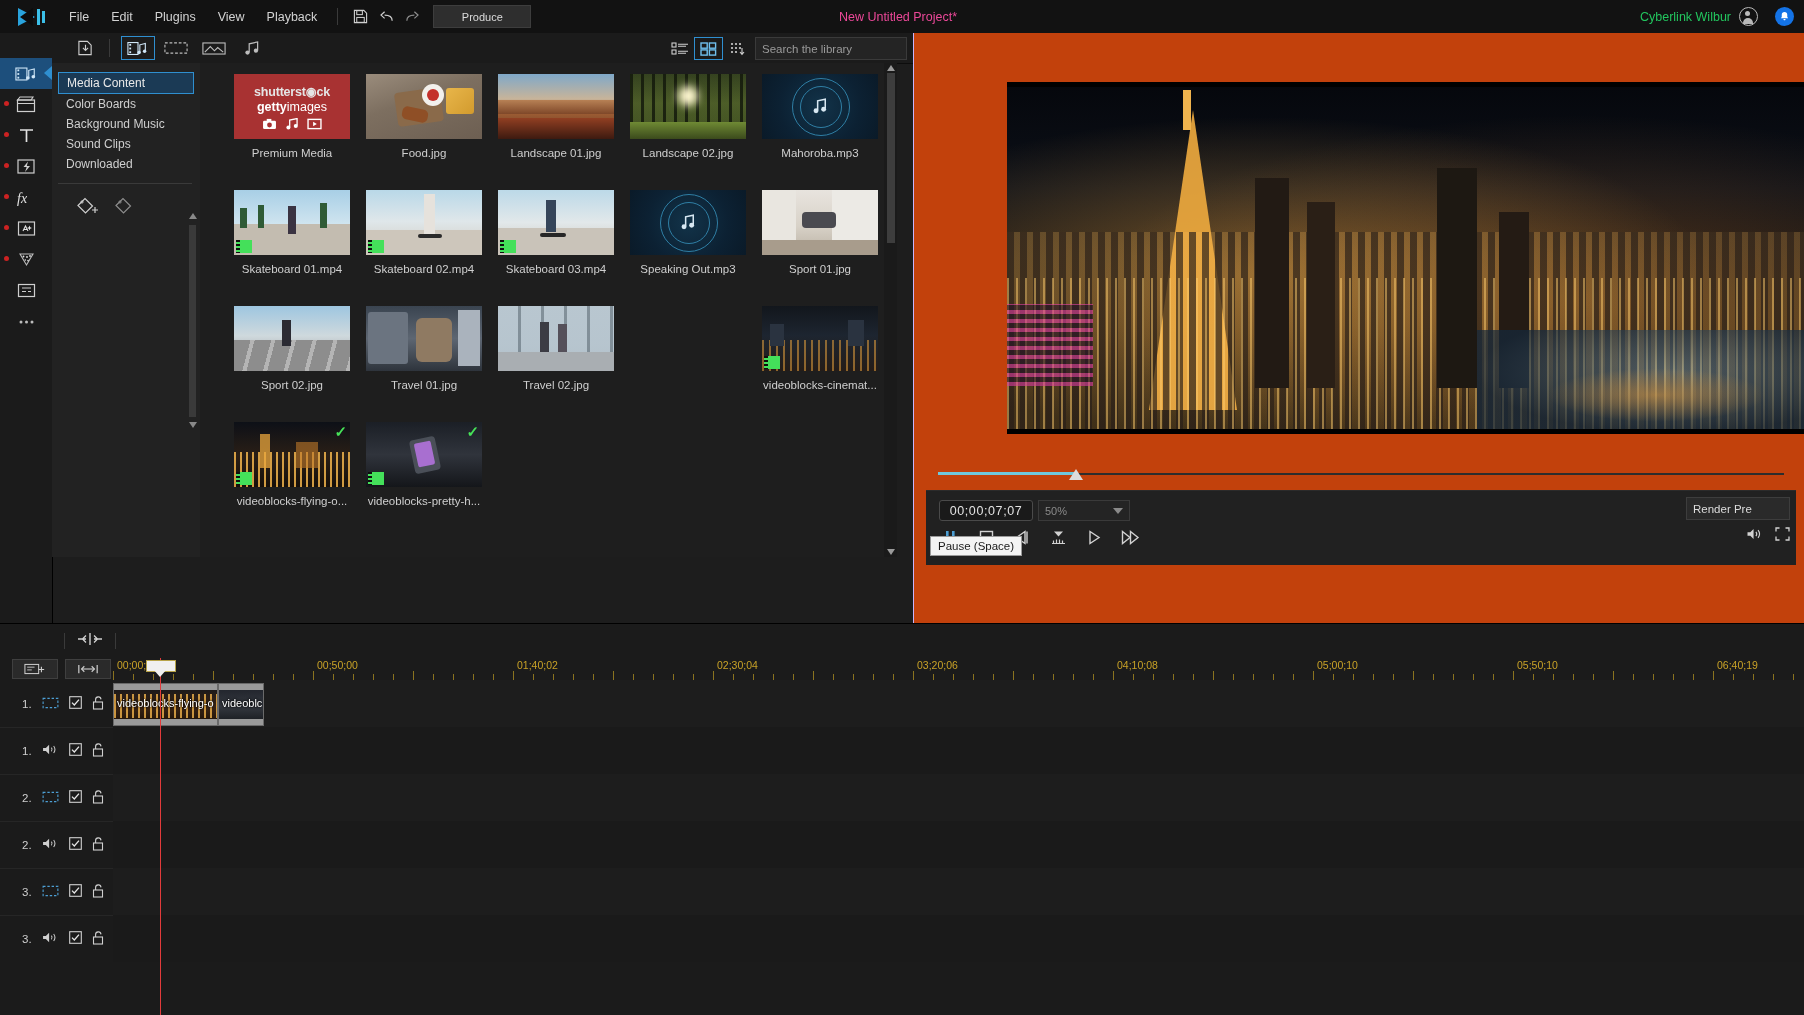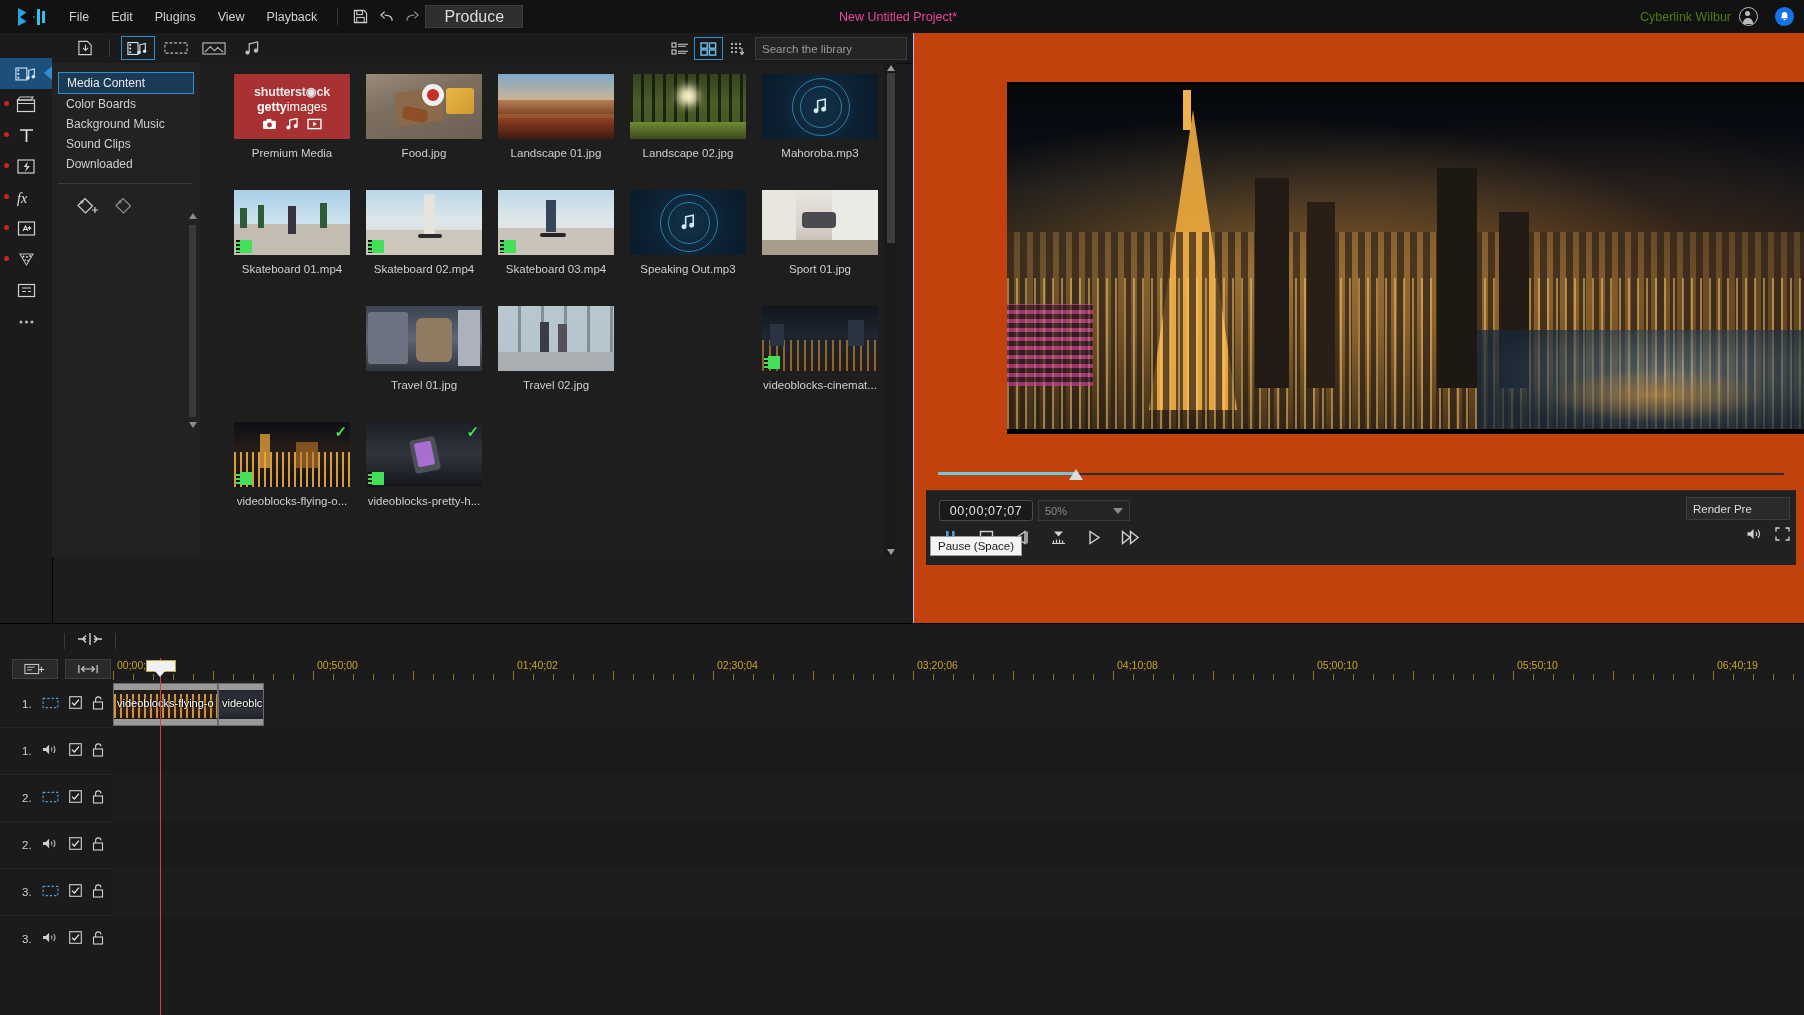--- a/index.html
+++ b/index.html
@@ -14,26 +14,26 @@
   .logo{width:30px;height:20px;margin-left:18px;margin-right:10px;position:relative;}
   .logo .lg-tri{position:absolute;left:0;top:1px;width:0;height:0;
        border-left:17px solid #29a3dd;border-top:9px solid transparent;border-bottom:9px solid transparent;}
   .logo .lg-tri2{position:absolute;left:2px;top:1px;width:0;height:0;
        border-right:13px solid #0c0c0c;border-top:9px solid transparent;border-bottom:9px solid transparent;}
   .logo .lg-b1{position:absolute;left:19px;top:2px;width:3px;height:16px;background:#3bbfe8;}
   .logo .lg-b2{position:absolute;left:24px;top:4px;width:3px;height:12px;background:#3bbfe8;}
   .menu-item{font-size:12.5px;color:#d2d2d2;padding:4px 11px;cursor:default;}
   .msep{width:1px;height:17px;background:#3a3a3a;margin:0 9px;}
   .ico-btn{width:26px;height:22px;display:flex;align-items:center;justify-content:center;cursor:default;}
-  .produce{margin-left:0;width:96px;height:21px;background:#2e2e2e;border:1px solid #3d3d3d;
-           display:flex;align-items:center;justify-content:center;font-size:16px;color:#dcdcdc;}
+  .produce{margin-left:8px;width:96px;height:21px;background:#2e2e2e;border:1px solid #3d3d3d;
+           display:flex;align-items:center;justify-content:center;font-size:11px;color:#dcdcdc;}
   .proj-title{position:absolute;left:0;right:8px;text-align:center;font-size:12.5px;color:#ec4899;
               pointer-events:none;}
   .acct{position:absolute;right:46px;top:0;height:33px;display:flex;align-items:center;gap:8px;}
-  .acct-name{font-size:12.5px;color:#4d7c0f;}
+  .acct-name{font-size:12.5px;color:#22c55e;}
   .avatar-c{width:17px;height:17px;border-radius:50%;border:1.4px solid #b9b9b9;position:relative;}
   .avatar-c:before{content:"";position:absolute;left:5px;top:3px;width:5px;height:5px;border-radius:50%;background:#b9b9b9;}
   .avatar-c:after{content:"";position:absolute;left:2.5px;top:9.5px;width:10px;height:6px;border-radius:5px 5px 0 0;background:#b9b9b9;}
   .bell{position:absolute;right:10px;top:7px;width:19px;height:19px;border-radius:50%;background:#1473e6;
         display:flex;align-items:center;justify-content:center;}
 
   
   .rail{position:absolute;left:0;top:33px;width:52px;height:590px;background:#1b1b1b;border-right:1px solid #000;}
   .rail-item{position:relative;width:52px;height:31px;display:flex;align-items:center;justify-content:center;cursor:default;}
   .rail-item.sel{background:#1d4f7c;}
@@ -523,20 +523,31 @@
         <div class="ph" style="background:linear-gradient(180deg,#e8e4de 0%,#d8d2c8 55%,#b9b0a2 100%)">
           <div style="position:absolute;left:0;top:0;width:34px;height:65px;background:#e9e6e0"></div>
           <div style="position:absolute;left:70px;top:0;width:46px;height:65px;background:#eceae5"></div>
           <div style="position:absolute;left:40px;top:22px;width:34px;height:16px;background:#4a4a50;border-radius:4px"></div>
           <div style="position:absolute;left:0;top:50px;width:116px;height:15px;background:#a89c8c"></div>
         </div>
       </div>
       <div class="cap">Sport 01.jpg</div>
     </div>
 
+    <div class="cell" style="left:26px;top:243px">
+      <div class="thumb">
+        <div class="ph" style="background:linear-gradient(180deg,#9ec6e0 0%,#cfd9dd 46%,#8f8f8f 100%)">
+          <div style="position:absolute;left:0;top:34px;width:116px;height:31px;background:#8d8d8d"></div>
+          <div style="position:absolute;left:0;top:34px;width:116px;height:31px;
+               background:repeating-linear-gradient(105deg,transparent 0 16px,rgba(255,255,255,.35) 16px 20px)"></div>
+          <div style="position:absolute;left:48px;top:14px;width:9px;height:26px;background:#2b2b33"></div>
+        </div>
+      </div>
+      <div class="cap">Sport 02.jpg</div>
+    </div>
 
     <div class="cell" style="left:158px;top:243px">
       <div class="thumb">
         <div class="ph" style="background:linear-gradient(180deg,#3a4450 0%,#5d6672 50%,#2e343c 100%)">
           <div style="position:absolute;left:2px;top:6px;width:40px;height:52px;background:#6b7480;border-radius:3px"></div>
           <div style="position:absolute;left:50px;top:12px;width:36px;height:44px;background:#8f7a62;border-radius:6px"></div>
           <div style="position:absolute;left:92px;top:4px;width:22px;height:56px;background:#aab3bd"></div>
         </div>
       </div>
       <div class="cap">Travel 01.jpg</div>

